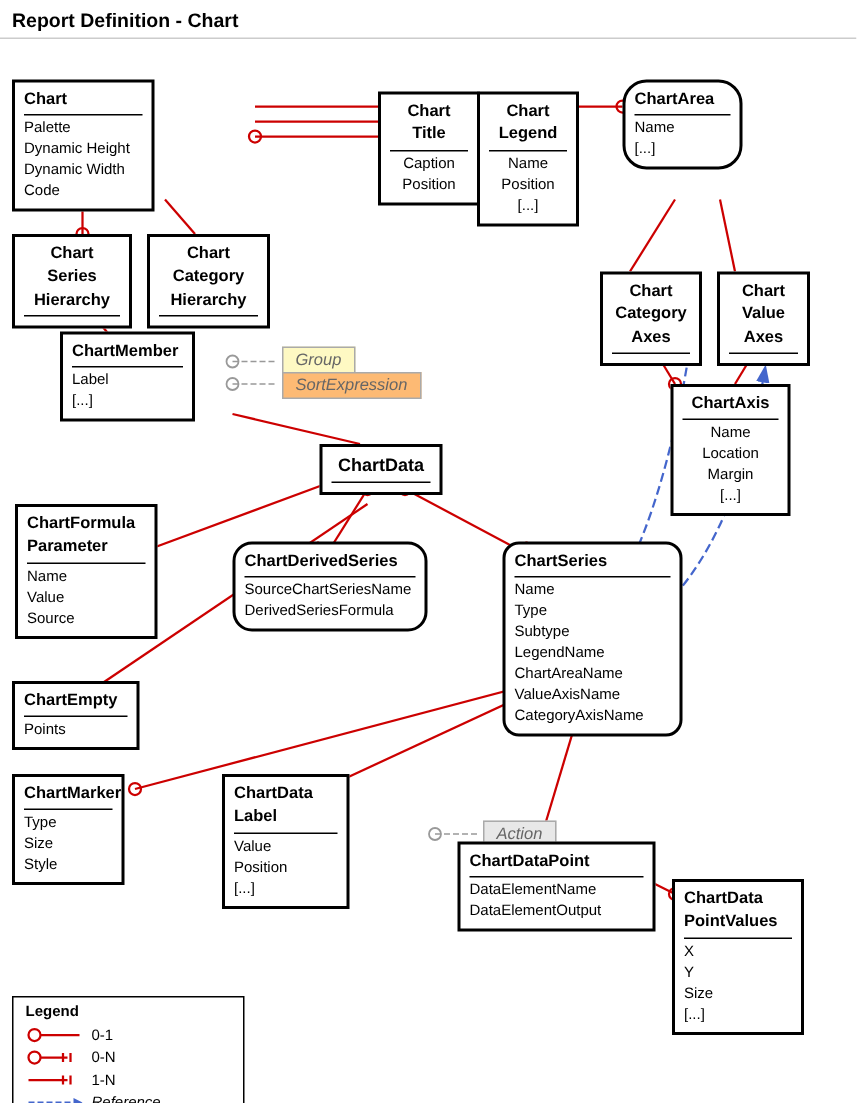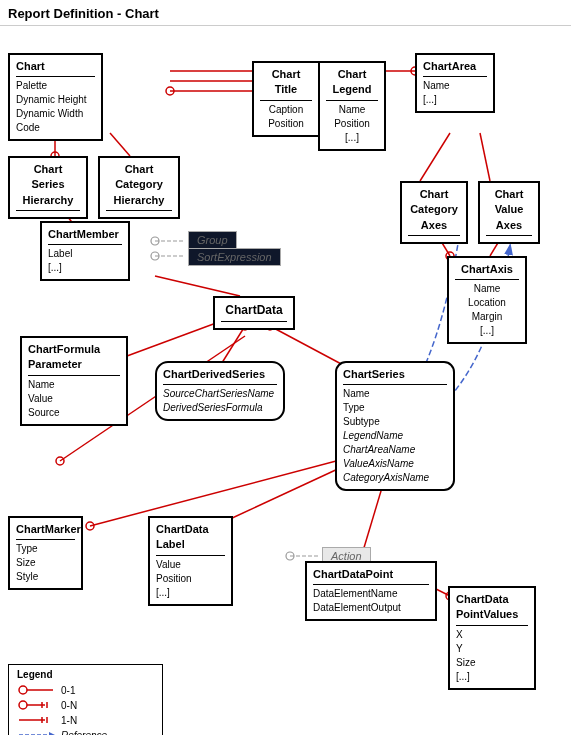--- a/index.html
+++ b/index.html
@@ -35,21 +35,20 @@
     .uml-box .box-title {
       font-weight: bold;
       border-bottom: 1px solid #000;
       margin-bottom: 2px;
       padding-bottom: 2px;
     }
     .uml-box .box-attr {
       font-size: 10px;
     }
     .uml-box .box-attr.italic {
-      font-style: italic;
     }
     .legend-box {
       position: absolute;
       border: 1px solid #000;
       background: #fff;
       padding: 4px 8px;
       font-size: 10px;
     }
     svg.diagram-svg {
       position: absolute;
@@ -154,21 +153,21 @@
     <div class="box-attr">Position</div>
   </div>
 
   <div class="uml-box" style="left:318px; top:35px; width:68px; text-align:center;">
     <div class="box-title" style="text-align:center;">Chart<br>Legend</div>
     <div class="box-attr">Name</div>
     <div class="box-attr">Position</div>
     <div class="box-attr">[...]</div>
   </div>
 
-  <div class="uml-box" style="left:415px; top:27px; width:80px;">
+  <div class="uml-box" style="left:415px; top:27px; width:80px;border-radius:16px;">
     <div class="box-title">ChartArea</div>
     <div class="box-attr">Name</div>
     <div class="box-attr">[...]</div>
   </div>
 
   <div class="uml-box" style="left:8px; top:130px; width:80px; text-align:center;">
     <div class="box-title" style="text-align:center;">Chart<br>Series<br>Hierarchy</div>
   </div>
 
   <div class="uml-box" style="left:98px; top:130px; width:82px; text-align:center;">
@@ -182,37 +181,37 @@
   <div class="uml-box" style="left:478px; top:155px; width:62px; text-align:center;">
     <div class="box-title" style="text-align:center;">Chart<br>Value<br>Axes</div>
   </div>
 
   <div class="uml-box" style="left:40px; top:195px; width:90px;">
     <div class="box-title">ChartMember</div>
     <div class="box-attr">Label</div>
     <div class="box-attr">[...]</div>
   </div>
 
-  <div style="position:absolute; left:188px; top:205px; background:#0f172a; border:1px solid #aaa; padding:2px 8px; font-size:11px; color:#666; font-style:italic;">Group</div>
-
-  <div style="position:absolute; left:188px; top:222px; background:#0f172a; border:1px solid #aaa; padding:2px 8px; font-size:11px; color:#666; font-style:italic;">SortExpression</div>
+  <div style="position:absolute; left:188px; top:205px; background:#fef9c3; border:1px solid #aaa; padding:2px 8px; font-size:11px; color:#666; font-style:italic;">Group</div>
+
+  <div style="position:absolute; left:188px; top:222px; background:#fdba74; border:1px solid #aaa; padding:2px 8px; font-size:11px; color:#666; font-style:italic;">SortExpression</div>
 
   <div class="uml-box" style="left:447px; top:230px; width:80px;text-align:center;">
     <div class="box-title">ChartAxis</div>
     <div class="box-attr">Name</div>
     <div class="box-attr">Location</div>
     <div class="box-attr">Margin</div>
     <div class="box-attr">[...]</div>
   </div>
 
   <div class="uml-box" style="left:213px; top:270px; width:82px; text-align:center;">
     <div class="box-title" style="text-align:center; font-weight:bold; font-size:12px;">ChartData</div>
   </div>
 
-  <div class="uml-box" style="left:20px; top:310px; width:108px;">
+  <div class="uml-box" style="left:10px; top:310px; width:95px;">
     <div class="box-title">ChartFormula<br>Parameter</div>
     <div class="box-attr">Name</div>
     <div class="box-attr">Value</div>
     <div class="box-attr">Source</div>
   </div>
 
   <div class="uml-box" style="left:155px; top:335px; width:130px;border-radius:13px;">
     <div class="box-title">ChartDerivedSeries</div>
     <div class="box-attr italic">SourceChartSeriesName</div>
     <div class="box-attr italic">DerivedSeriesFormula</div>
@@ -222,20 +221,24 @@
     <div class="box-title">ChartSeries</div>
     <div class="box-attr">Name</div>
     <div class="box-attr">Type</div>
     <div class="box-attr">Subtype</div>
     <div class="box-attr italic">LegendName</div>
     <div class="box-attr italic">ChartAreaName</div>
     <div class="box-attr italic">ValueAxisName</div>
     <div class="box-attr italic">CategoryAxisName</div>
   </div>
 
+  <div class="uml-box" style="left:8px; top:428px; width:85px;">
+    <div class="box-title">ChartEmpty</div>
+    <div class="box-attr">Points</div>
+  </div>
 
   <div class="uml-box" style="left:8px; top:490px; width:75px;">
     <div class="box-title">ChartMarker</div>
     <div class="box-attr">Type</div>
     <div class="box-attr">Size</div>
     <div class="box-attr">Style</div>
   </div>
 
   <div class="uml-box" style="left:148px; top:490px; width:85px;">
     <div class="box-title">ChartData<br>Label</div>

